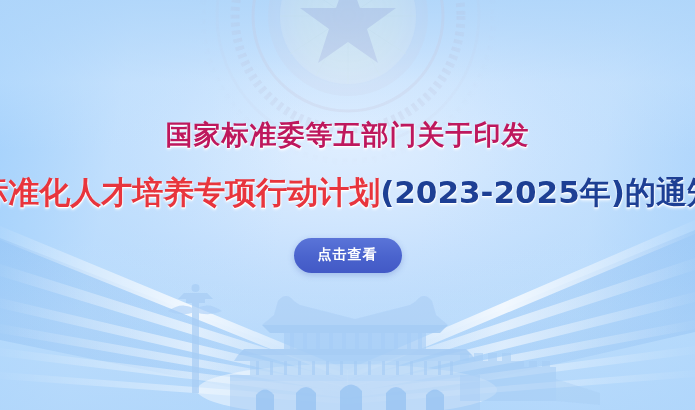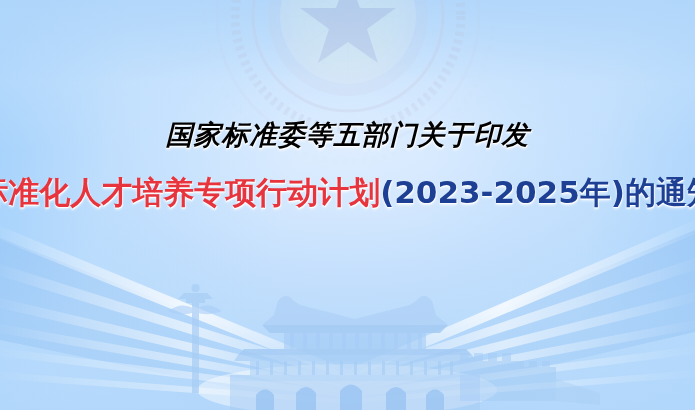--- a/index.html
+++ b/index.html
@@ -99,28 +99,27 @@
     align-items: center;
     justify-content: flex-start;
     padding-top: 118px;
     box-sizing: border-box;
   }
 
   .title-line1 {
     font-size: 27px;
     font-weight: bold;
     letter-spacing: 1px;
-    color: #000000;
+    color: #be185d;
     line-height: 1.25;
     text-shadow:
       0 1px 0 rgba(255,255,255,0.95),
       0 2px 3px rgba(255,255,255,0.8),
       1px 1px 0 rgba(255,255,255,0.6);
     white-space: nowrap;
-    font-style: italic;
   }
 
   .title-line2 {
     margin-top: 22px;
     font-size: 31px;
     font-weight: bold;
     letter-spacing: 0px;
     line-height: 1.2;
     white-space: nowrap;
     text-shadow:
@@ -335,15 +334,18 @@
     </svg>
   </div>
 
   <div class="content">
     <div class="title-line1">国家标准委等五部门关于印发</div>
 
     <div class="title-line2">
       <span class="t2-red">标准化人才培养专项行动计划</span><span class="t2-blue">(2023-2025年)的通知</span>
     </div>
 
+    <div class="cta-wrap">
+      <button class="cta-button">点击查看</button>
+    </div>
   </div>
 
 </div>
 
 </body></html>

